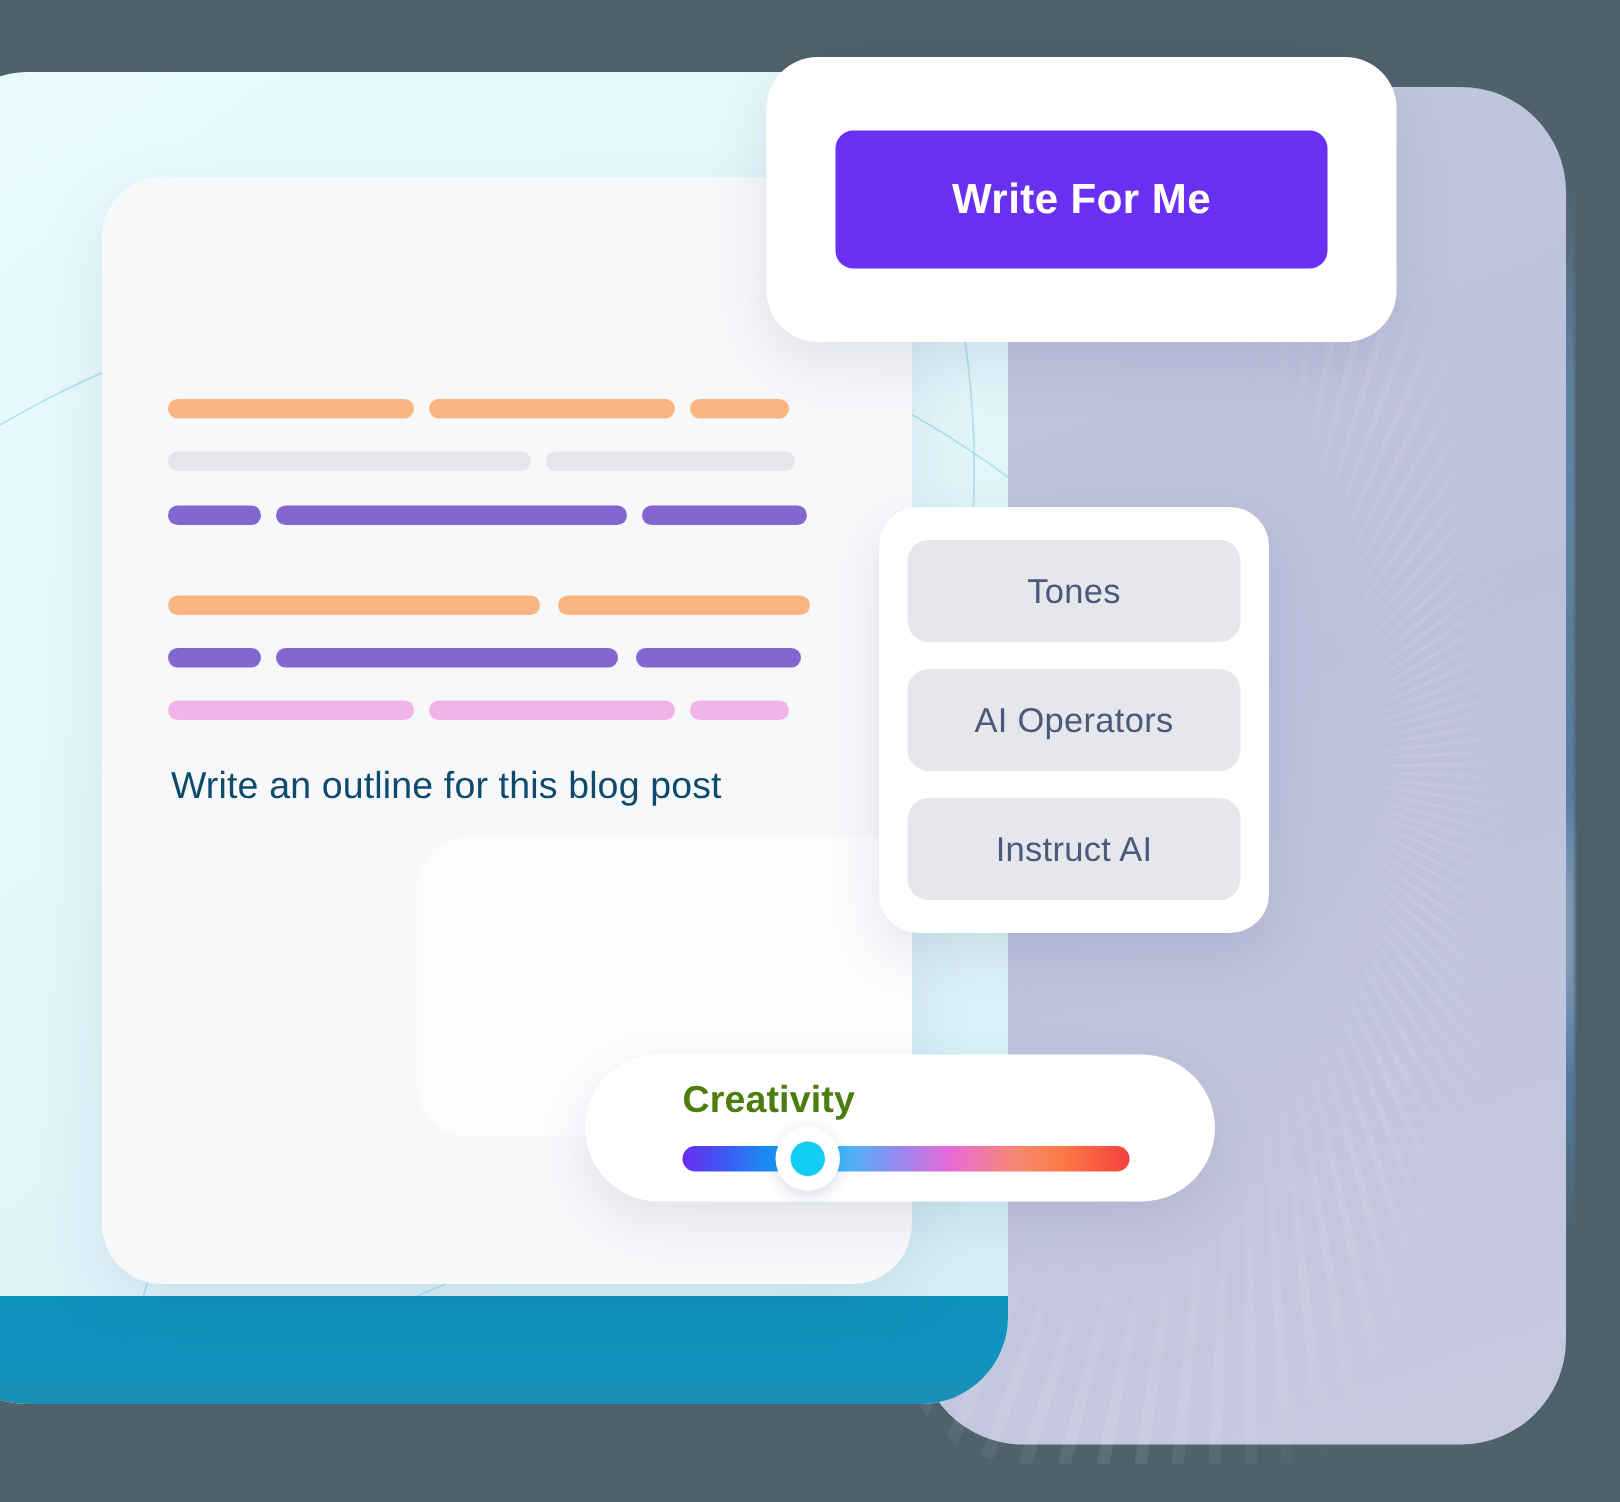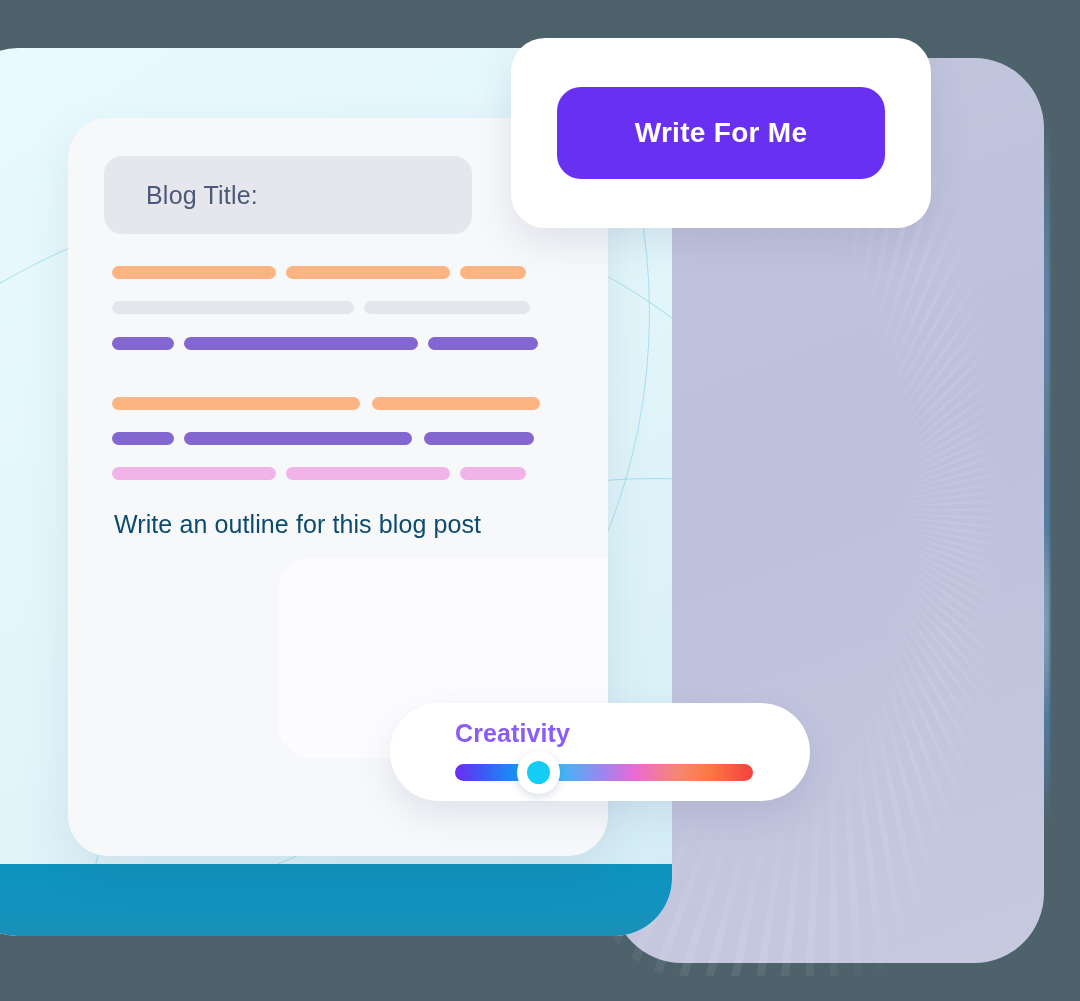--- a/index.html
+++ b/index.html
@@ -120,21 +120,21 @@
     width: 420px; height: 190px;
     background: #ffffff;
     border-radius: 34px;
     box-shadow: 0 14px 38px rgba(70,80,130,0.13);
     display: flex; align-items: center; justify-content: center;
   }
   .wfm-button {
     width: 328px; height: 92px;
     background: #6930f2;
     border: none;
-    border-radius: 24px;
+    border-radius: 12px;
     color: #ffffff;
     font-family: "Liberation Sans", sans-serif;
     font-size: 28px;
     font-weight: bold;
     letter-spacing: .3px;
     cursor: pointer;
   }
 
   
   .options-card {
@@ -165,21 +165,21 @@
     width: 420px; height: 98px;
     background: #ffffff;
     border-radius: 49px;
     box-shadow: 0 14px 34px rgba(70,80,130,0.12);
   }
   .creativity-label {
     position: absolute;
     left: 65px; top: 16px;
     font-size: 25px;
     font-weight: bold;
-    color: #8b5cf6;
+    color: #4d7c0f;
     letter-spacing: .1px;
   }
   .slider-wrap { position: absolute; left: 65px; top: 58px; width: 298px; height: 22px; }
   .slider-track {
     position: absolute; left: 0; top: 3px;
     width: 298px; height: 17px;
     border-radius: 9px;
     background: linear-gradient(90deg,
       #6a2df0 0%,
       #3b5cf5 10%,
@@ -220,23 +220,20 @@
   <div class="panel-cyan">
     <div class="arc arc-1"></div>
     <div class="arc arc-2"></div>
     <div class="arc arc-3"></div>
     <div class="teal-band"></div>
   </div>
 
   <div class="doc-card">
     <div class="doc-inner-panel"></div>
 
-    <div class="title-field">
-      <span class="title-field-label">Blog Title:</span>
-    </div>
 
     <div class="bars">
 
       <div class="bar-row" style="margin-top:0">
         <div class="bar" style="width:164px;background:#fcb582;margin-left:0"></div>
         <div class="bar" style="width:164px;background:#fcb582;margin-left:10px"></div>
         <div class="bar" style="width:66px;background:#fcb582;margin-left:10px"></div>
       </div>
 
       <div class="bar-row" style="margin-top:22px">
@@ -268,20 +265,31 @@
       </div>
     </div>
 
     <div class="prompt-text">Write an outline for this blog post</div>
   </div>
 
   <div class="wfm-card">
     <button class="wfm-button">Write For Me</button>
   </div>
 
+  <div class="options-card">
+    <div class="option-item">
+      <span>Tones</span>
+    </div>
+    <div class="option-item">
+      <span>AI Operators</span>
+    </div>
+    <div class="option-item">
+      <span>Instruct AI</span>
+    </div>
+  </div>
 
   <div class="creativity-card">
     <div class="creativity-label">Creativity</div>
     <div class="slider-wrap">
       <div class="slider-track"></div>
       <div class="slider-thumb" style="left: 62px;">
         <div class="slider-thumb-dot"></div>
       </div>
     </div>
   </div>

